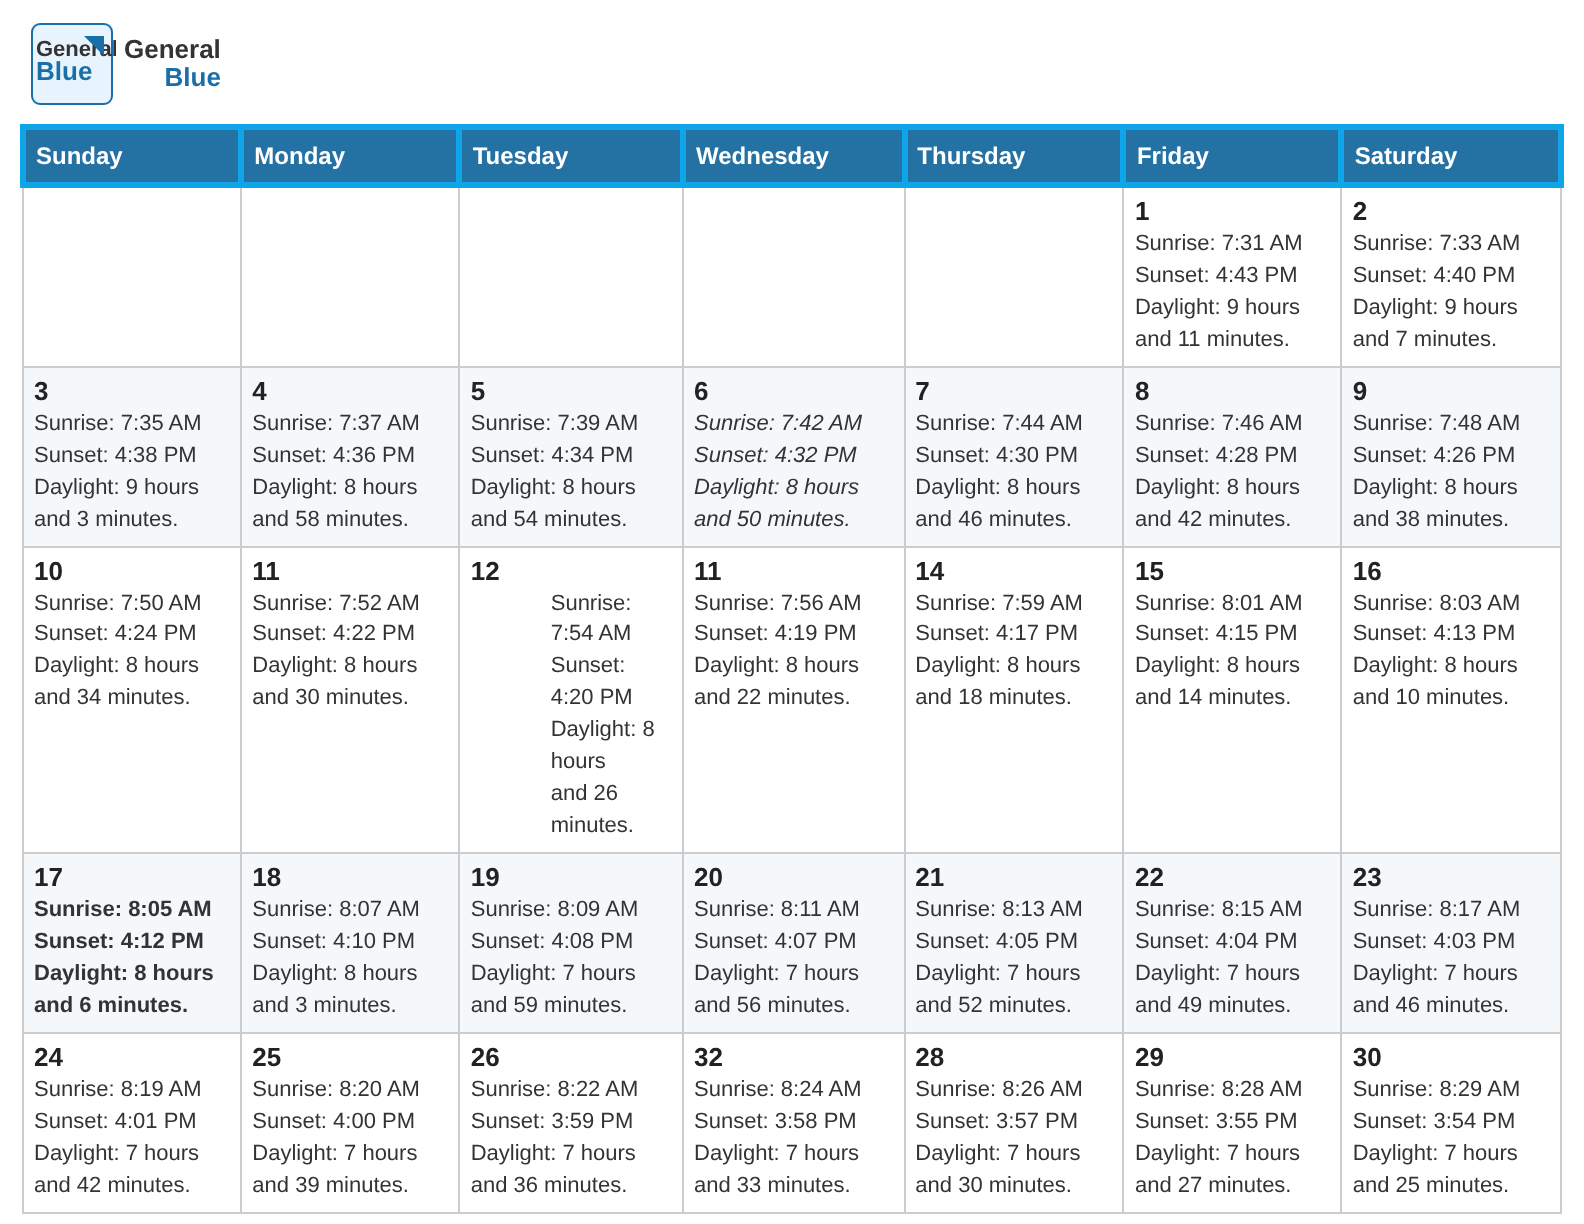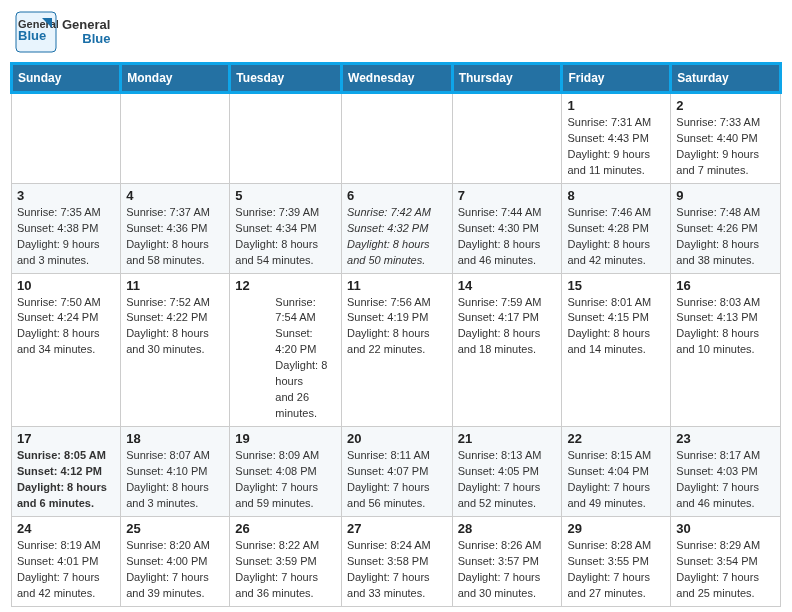--- a/index.html
+++ b/index.html
@@ -307,21 +307,21 @@
 and 39 minutes.</div>
         </td>
         <td>
           <div class="day-number">26</div>
           <div class="day-detail" style="white-space: pre-line;">Sunrise: 8:22 AM
 Sunset: 3:59 PM
 Daylight: 7 hours
 and 36 minutes.</div>
         </td>
         <td>
-          <div class="day-number">27</div>
+          <div class="day-number">32</div>
           <div class="day-detail" style="white-space: pre-line;">Sunrise: 8:24 AM
 Sunset: 3:58 PM
 Daylight: 7 hours
 and 33 minutes.</div>
         </td>
         <td>
           <div class="day-number">28</div>
           <div class="day-detail" style="white-space: pre-line;">Sunrise: 8:26 AM
 Sunset: 3:57 PM
 Daylight: 7 hours

